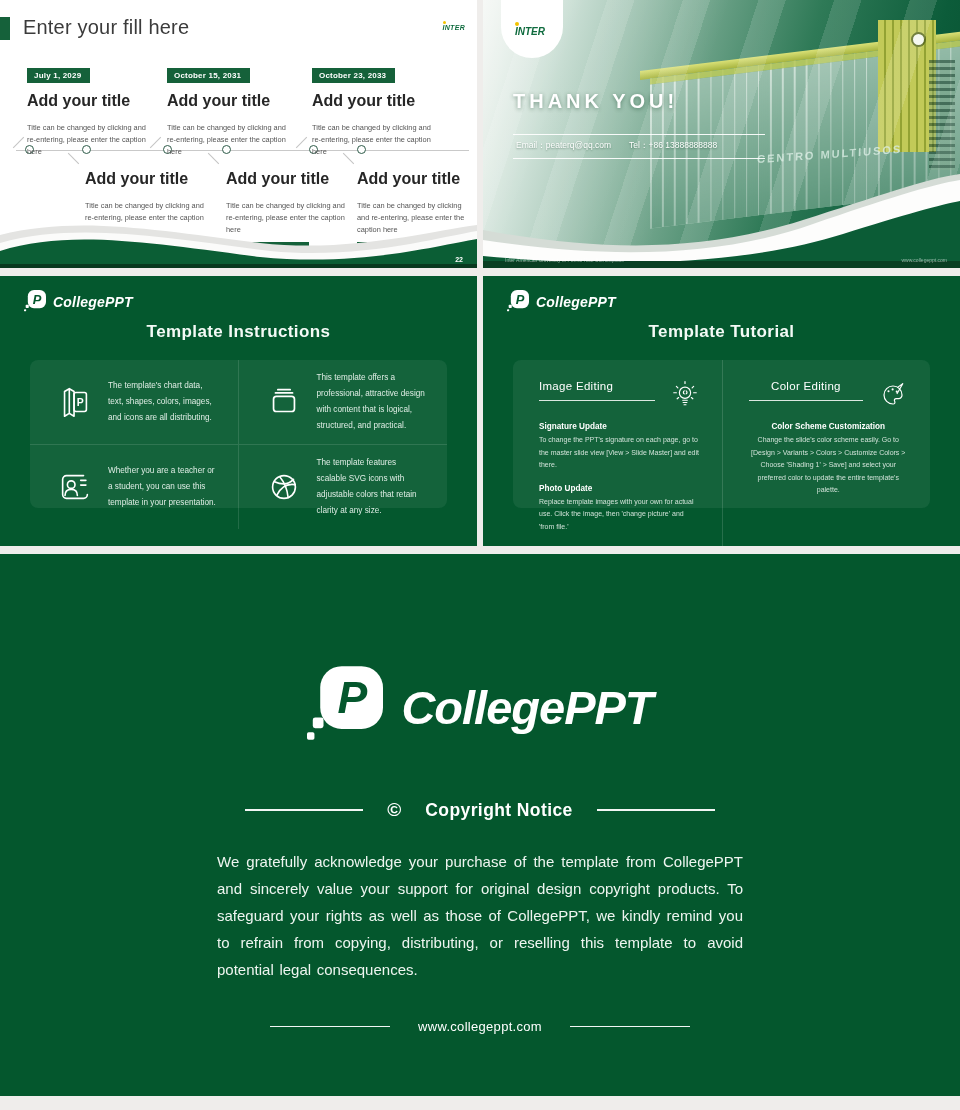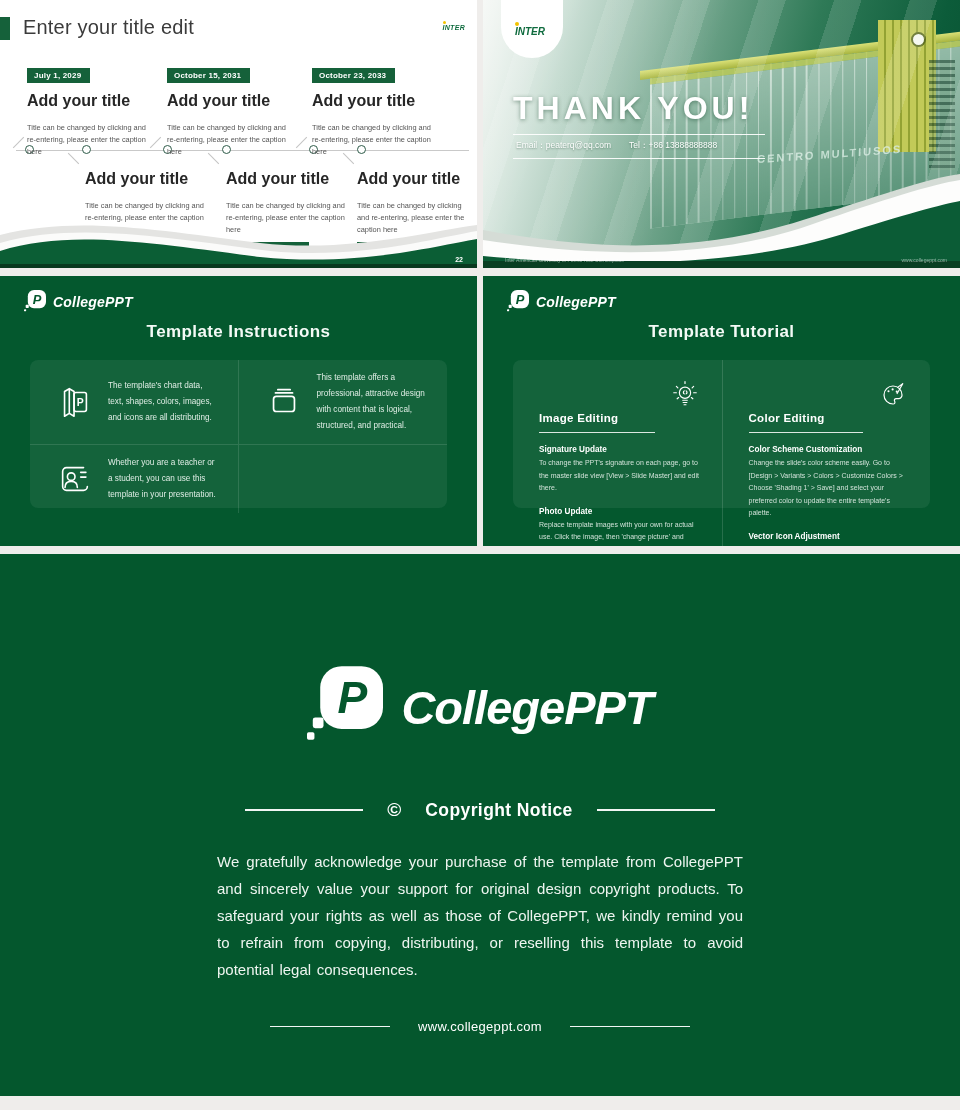--- a/index.html
+++ b/index.html
@@ -42,21 +42,21 @@
   .bld-slats { position:absolute; right:1%; top:60px; width:26px; height:110px;
         background:repeating-linear-gradient(180deg, rgba(20,60,40,.55) 0 3px, rgba(120,160,130,.35) 3px 7px); }
   .bld-sign { position:absolute; right:58px; top:148px; transform:rotate(-4deg) skewX(-6deg);
         font-size:11px; font-weight:bold; letter-spacing:2px; color:rgba(216,236,226,.8); }
   .s2-rays { position:absolute; inset:0;
         background:linear-gradient(108deg, rgba(255,255,255,.6) 0%, rgba(255,255,255,.22) 18%, rgba(255,255,255,0) 44%),
                    repeating-linear-gradient(108deg, rgba(255,255,255,0) 0 46px, rgba(255,255,255,.13) 46px 72px); }
   .s2-blob { position:absolute; left:18px; top:0; width:62px; height:58px; background:#fff; border-radius:0 0 31px 31px; }
   .inter-lg { position:absolute; left:14px; top:26px; font-size:10px; font-weight:bold; font-style:italic; color:#0f6b3e; }
   .inter-lg .inter-dot { width:4px; height:4px; top:-4px; left:0; }
-  .s2-thanks { position:absolute; left:30px; top:90px; font-size:32px; font-weight:bold; color:#fff; letter-spacing:4px; text-shadow:0 1px 4px rgba(0,50,25,.45); }
+  .s2-thanks { position:absolute; left:30px; top:90px; font-size:20px; font-weight:bold; color:#fff; letter-spacing:4px; text-shadow:0 1px 4px rgba(0,50,25,.45); }
   .s2-line { position:absolute; left:30px; width:252px; height:1px; background:rgba(255,255,255,.92); }
   .s2-contact { position:absolute; left:33px; top:140px; width:250px; display:flex; gap:18px; font-size:8.5px; color:#fff; text-shadow:0 1px 2px rgba(0,50,25,.4); }
   .s2-wave { position:absolute; left:0; bottom:0; width:477px; height:100px; }
   .s2-foot-l { position:absolute; left:22px; bottom:5px; font-size:5px; color:rgba(255,255,255,.55); }
   .s2-foot-r { position:absolute; right:13px; bottom:5px; font-size:5px; color:rgba(255,255,255,.55); }
 
   
   .s3 { left:0; top:276px; width:477px; height:270px; background:#04582e; }
   .s4 { left:483px; top:276px; width:477px; height:270px; background:#04582e; }
   .brand-row { position:absolute; left:24px; top:14px; display:flex; align-items:center; gap:7px; }
@@ -66,23 +66,23 @@
   .card { position:absolute; left:30px; right:30px; top:84px; height:148px; background:rgba(255,255,255,.065); border-radius:8px; }
   .grid22 { display:grid; grid-template-columns:1fr 1fr; grid-template-rows:1fr 1fr; height:100%; }
   .cell { display:flex; align-items:center; gap:14px; padding:10px 20px 10px 26px; }
   .cell-br { border-right:1px solid rgba(255,255,255,.12); }
   .cell-bb { border-bottom:1px solid rgba(255,255,255,.12); }
   .cell-text { font-size:8.2px; line-height:1.95; color:rgba(240,248,243,.92); max-width:160px; }
   .feat-icon { flex:0 0 auto; }
 
   .cols2 { display:grid; grid-template-columns:1fr 1fr; height:100%; }
   .tcol { padding:20px 22px 12px 26px; }
-  .tcol + .tcol { border-left:1px solid rgba(255,255,255,.14); }
+  .tcol + .tcol { border-left:1px solid rgba(255,255,255,.14);text-align:center; }
   .tcol-head { display:flex; align-items:flex-start; justify-content:space-between; }
-  .tcol-heading { font-size:11.5px; font-weight:bold; color:#fff; letter-spacing:.3px; padding-bottom:8px; border-bottom:1.3px solid rgba(255,255,255,.85); width:72%;margin-top:32px; }
+  .tcol-heading { font-size:11.5px; font-weight:normal; color:#fff; letter-spacing:.3px; padding-bottom:8px; border-bottom:1.3px solid rgba(255,255,255,.85); width:72%; }
   .tsec { margin-top:12px; }
   .tsec-title { font-size:8.2px; font-weight:bold; color:#fff; margin-bottom:3px; }
   .tsec-body { font-size:7px; line-height:1.8; color:rgba(234,244,238,.88); }
 
   
   .bottom { position:absolute; left:0; top:554px; width:960px; height:542px; background:#04572d; color:#fff; }
   .logo-big { display:flex; justify-content:center; align-items:center; gap:18px; padding-top:112px; }
   .logo-big-text { font-size:47px; font-weight:bold; font-style:italic; color:#fff; letter-spacing:-1px; }
   .notice-row { display:flex; justify-content:center; align-items:center; gap:24px; margin-top:50px; }
   .nline { width:118px; height:2px; background:rgba(255,255,255,.95); }
@@ -91,21 +91,21 @@
   .cp-body { width:526px; margin:27px auto 0; font-size:15px; line-height:1.8; text-align:justify; color:#eef5f0; word-spacing:1.5px; }
   .site-row { display:flex; justify-content:center; align-items:center; gap:28px; margin-top:36px; }
   .sline { width:120px; height:1px; background:rgba(255,255,255,.95); }
   .site { font-size:13px; color:#fff; letter-spacing:.3px; }
 </style>
 </head>
 <body>
 
 <div class="slide s1">
   <div class="s1-accent"></div>
-  <div class="s1-title">Enter your title edit</div>
+  <div class="s1-title">Enter your fill here</div>
   <div class="inter-sm"><span class="inter-dot"></span><span>INTER</span></div>
 
   <div class="t-line"></div>
   <span class="t-dot" style="left:25px"></span>
   <span class="t-dot" style="left:82px"></span>
   <span class="t-dot" style="left:163px"></span>
   <span class="t-dot" style="left:222px"></span>
   <span class="t-dot" style="left:309px"></span>
   <span class="t-dot" style="left:357px"></span>
   <span class="t-elb" style="left:11px;top:142px;transform:rotate(-45deg)"></span>
@@ -224,20 +224,31 @@
         <svg class="feat-icon" width="38" height="38" viewBox="0 0 40 40">
           <g fill="none" stroke="#fff" stroke-width="1.7" stroke-linecap="round" stroke-linejoin="round">
             <path d="M29 8 h-18 a4 4 0 0 0 -4 4 v16 a4 4 0 0 0 4 4 h18 a4 4 0 0 0 4 -4"></path>
             <circle cx="16" cy="17.5" r="4"></circle>
             <path d="M9.5 29 c0 -4.5 3 -6.5 6.5 -6.5 s6.5 2 6.5 6.5"></path>
             <line x1="26" y1="13" x2="31.5" y2="13"></line>
               <line x1="26" y1="18" x2="31.5" y2="18"></line>
           </g>
         </svg>
         <div class="cell-text">Whether you are a teacher or a student, you can use this template in your presentation.</div>
+      </div>
+      <div class="cell">
+        <svg class="feat-icon" width="38" height="38" viewBox="0 0 40 40">
+          <g fill="none" stroke="#fff" stroke-width="1.7" stroke-linecap="round">
+            <circle cx="20" cy="20" r="12"></circle>
+            <path d="M10 14.5 c8 3.5 15.5 2.5 20 -2.5"></path>
+            <path d="M12.5 28.5 c4 -8 10.5 -12.5 19.3 -11"></path>
+            <path d="M15.5 9.3 c5 6 8 13.5 8.8 21.7"></path>
+          </g>
+        </svg>
+        <div class="cell-text">The template features scalable SVG icons with adjustable colors that retain clarity at any size.</div>
       </div>
     </div>
   </div>
 </div>
 
 <div class="slide s4">
   <div class="brand-row">
     <svg class="brand-badge" width="22" height="24" viewBox="0 0 46 50">
       <rect x="8" y="0" width="38" height="38" rx="13" fill="#fff"></rect>
       <text x="27.5" y="28.5" font-size="27" font-weight="bold" font-style="italic" text-anchor="middle" fill="#04582e" font-family="Liberation Sans, sans-serif">P</text>
@@ -280,24 +291,20 @@
             </g>
             <circle cx="14" cy="15" r="1.4" fill="#fff"></circle>
               <circle cx="19.5" cy="12.5" r="1.4" fill="#fff"></circle>
               <circle cx="25" cy="15.5" r="1.4" fill="#fff"></circle>
           </svg>
         </div>
         <div class="tsec">
           <div class="tsec-title">Color Scheme Customization</div>
           <div class="tsec-body">Change the slide's color scheme easily. Go to [Design &gt; Variants &gt; Colors &gt; Customize Colors &gt; Choose 'Shading 1' &gt; Save] and select your preferred color to update the entire template's palette.</div>
         </div>
-        <div class="tsec">
-          <div class="tsec-title">Vector Icon Adjustment</div>
-          <div class="tsec-body">Icons are vector-based; you can customize their colors by changing the fill and resize them without losing quality.</div>
-        </div>
       </div>
     </div>
   </div>
 </div>
 
 <div class="bottom">
   <div class="logo-big">
     <svg width="76" height="83" viewBox="0 0 46 50">
       <rect x="8" y="0" width="38" height="38" rx="13" fill="#fff"></rect>
       <text x="27.5" y="28.5" font-size="27" font-weight="bold" font-style="italic" text-anchor="middle" fill="#04572d" font-family="Liberation Sans, sans-serif">P</text>

